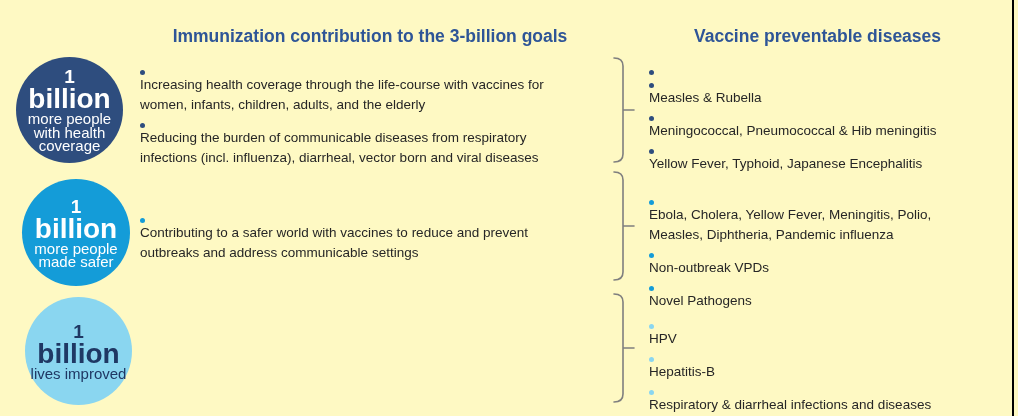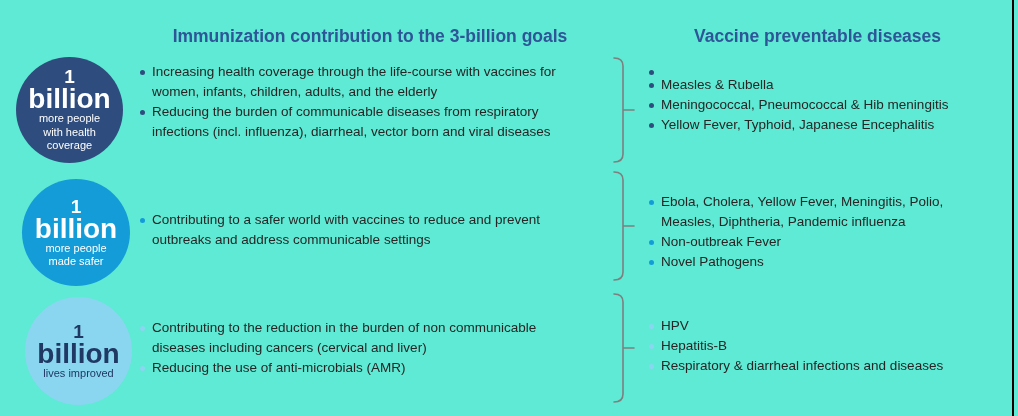--- a/index.html
+++ b/index.html
@@ -1,33 +1,33 @@
 <!DOCTYPE html>
 <html><head>
 <meta charset="utf-8">
 <style>
   html,body{margin:0;padding:0;background:#fff;}
-  .canvas{position:relative;width:1018px;height:416px;background:#5eead4;overflow:hidden;
+  .canvas{position:relative;width:1018px;height:416px;background:#fef9c3;overflow:hidden;
           font-family:"Liberation Sans",sans-serif;}
   .title{position:absolute;font-weight:bold;font-size:17.5px;color:#2E5597;text-align:center;letter-spacing:0;}
   #goals-title{left:140px;top:26px;width:460px;}
   #diseases-title{left:650px;top:26px;width:335px;}
 
   .circle{position:absolute;border-radius:50%;display:flex;flex-direction:column;
           align-items:center;justify-content:center;text-align:center;}
   .c1{left:16px;top:57px;width:107px;height:106px;background:#2E4D7E;color:#ffffff;}
   .c2{left:22px;top:179px;width:108px;height:107px;background:#149CD8;color:#ffffff;}
   .c3{left:25px;top:297px;width:107px;height:108px;background:#8AD6F0;color:#1F3864;}
   .circle .val{font-size:19px;font-weight:bold;line-height:20px;}
   .circle .unit{font-size:28px;font-weight:bold;line-height:23px;}
-  .circle .cap{font-size:11px;line-height:13.5px;white-space:pre-line;margin-top:2px;}
+  .circle .cap{font-size:15px;line-height:13.5px;white-space:pre-line;margin-top:2px;}
 
   ul.blist{position:absolute;list-style:none;margin:0;padding:0;font-size:13.5px;
            line-height:20px;color:#262626;}
-  .blist li{display:flex;align-items:flex-start;}
+  .blist li{display:flex;align-items:flex-start;flex-direction:column;}
   .dot{flex:0 0 5px;width:5px;height:5px;border-radius:50%;margin:8px 7px 0 0;}
   .r1 .dot{background:#2E4D7E;}
   .r2 .dot{background:#149CD8;}
   .r3 .dot{background:#8AD6F0;}
   .bt{white-space:pre-line;}
 
   #goals-1{left:140px;top:62px;width:505px;}
   #goals-2{left:140px;top:210px;width:505px;}
   #goals-3{left:140px;top:318px;width:505px;}
   #dis-1{left:649px;top:62px;width:355px;}
@@ -80,31 +80,20 @@
   </ul>
 
   <ul class="blist r2" id="goals-2">
     <li>
       <span class="dot"></span>
       <span class="bt">Contributing to a safer world with vaccines to reduce and prevent
 outbreaks and address communicable settings</span>
     </li>
   </ul>
 
-  <ul class="blist r3" id="goals-3">
-    <li>
-      <span class="dot"></span>
-      <span class="bt">Contributing to the reduction in the burden of non communicable
-diseases including cancers (cervical and liver)</span>
-    </li>
-    <li>
-      <span class="dot"></span>
-      <span class="bt">Reducing the use of anti-microbials (AMR)</span>
-    </li>
-  </ul>
 
   <ul class="blist r1" id="dis-1">
     <li>
       <span class="dot"></span>
     </li>
     <li>
       <span class="dot"></span>
       <span class="bt">Measles &amp; Rubella</span>
     </li>
     <li>
@@ -118,21 +107,21 @@
   </ul>
 
   <ul class="blist r2" id="dis-2">
     <li>
       <span class="dot"></span>
       <span class="bt">Ebola, Cholera, Yellow Fever, Meningitis, Polio,
 Measles, Diphtheria, Pandemic influenza</span>
     </li>
     <li>
       <span class="dot"></span>
-      <span class="bt">Non-outbreak Fever</span>
+      <span class="bt">Non-outbreak VPDs</span>
     </li>
     <li>
       <span class="dot"></span>
       <span class="bt">Novel Pathogens</span>
     </li>
   </ul>
 
   <ul class="blist r3" id="dis-3">
     <li>
       <span class="dot"></span>

